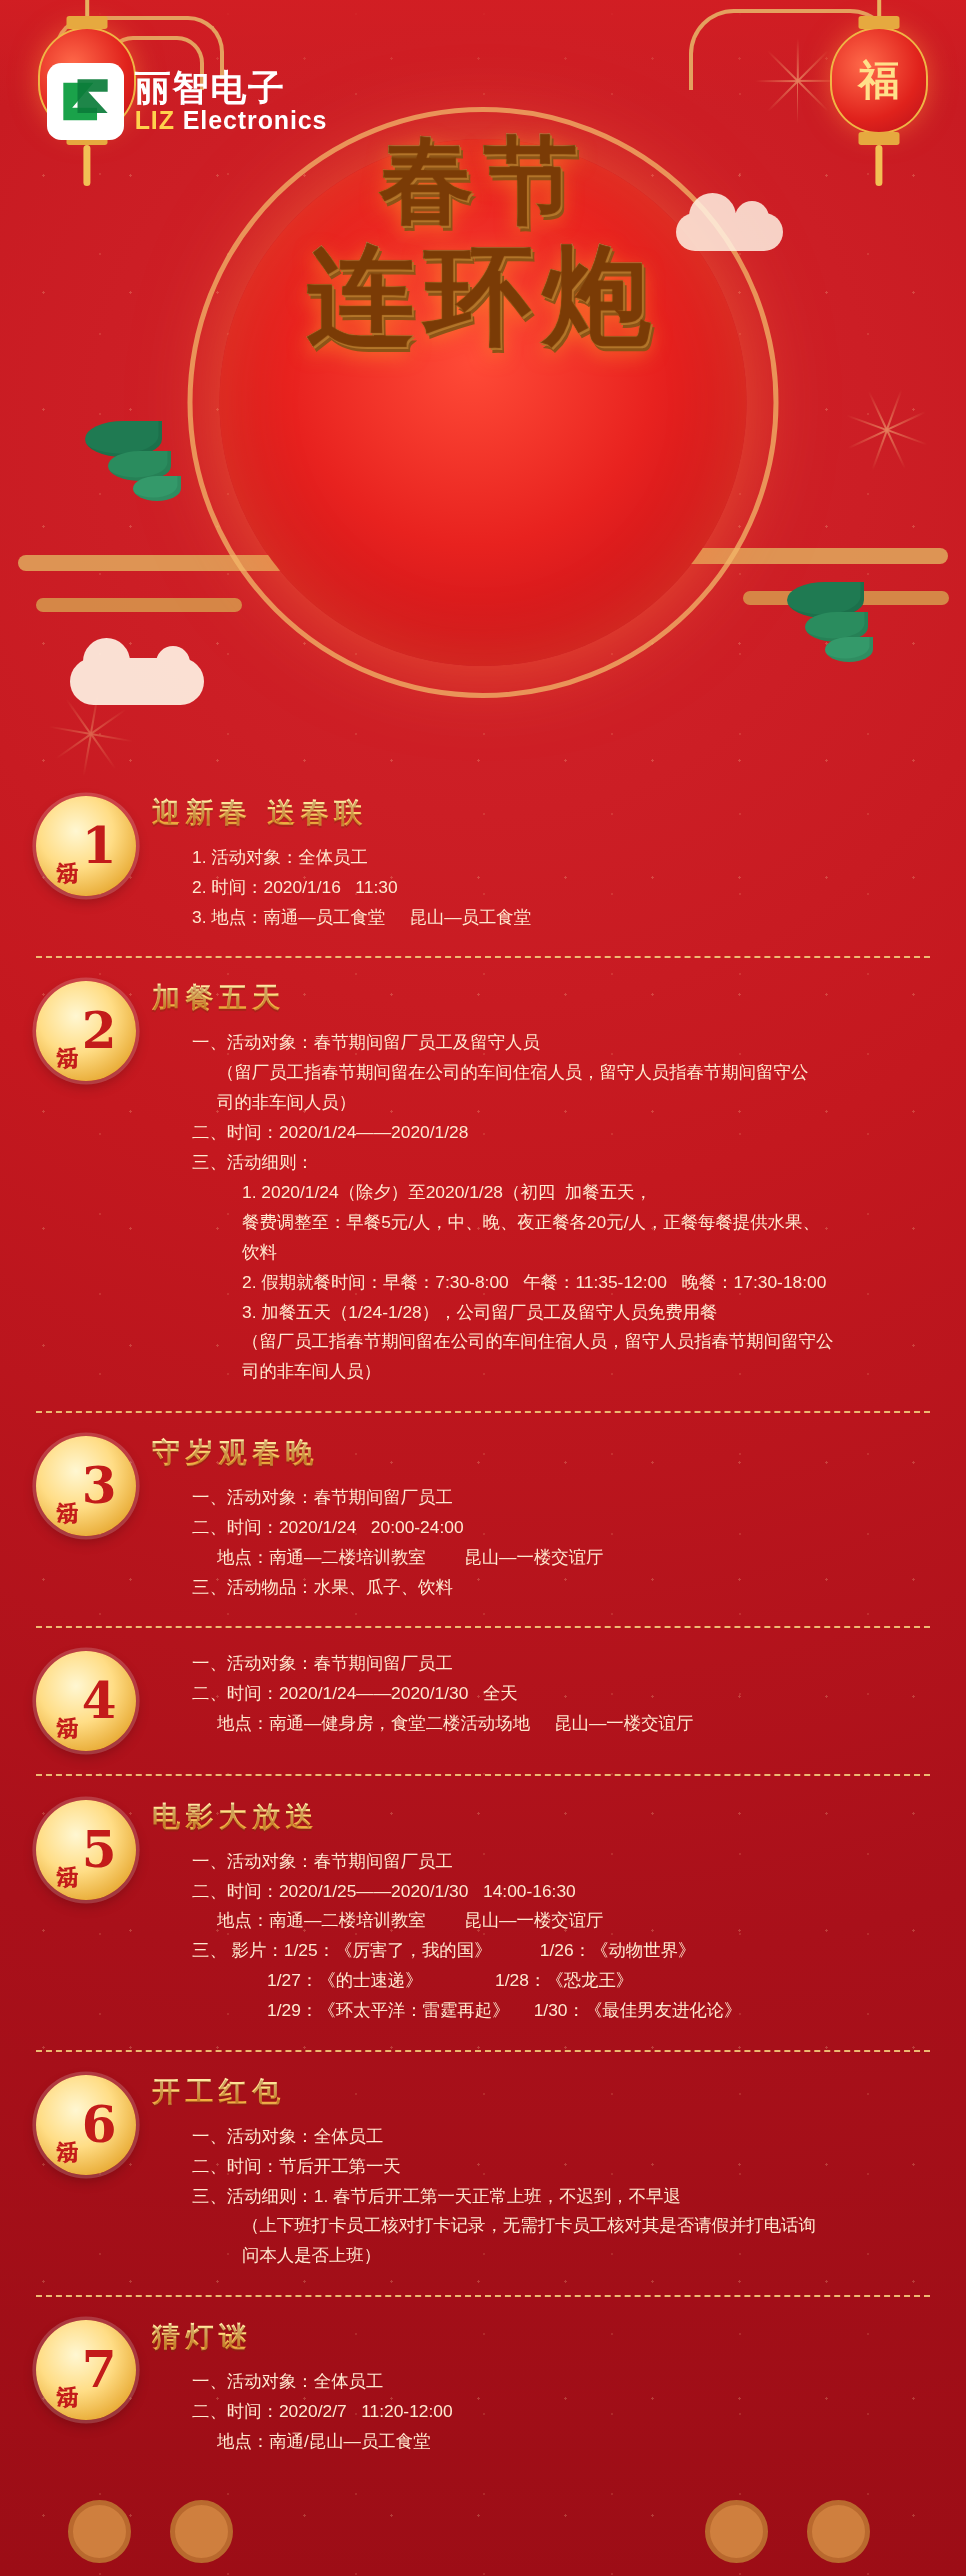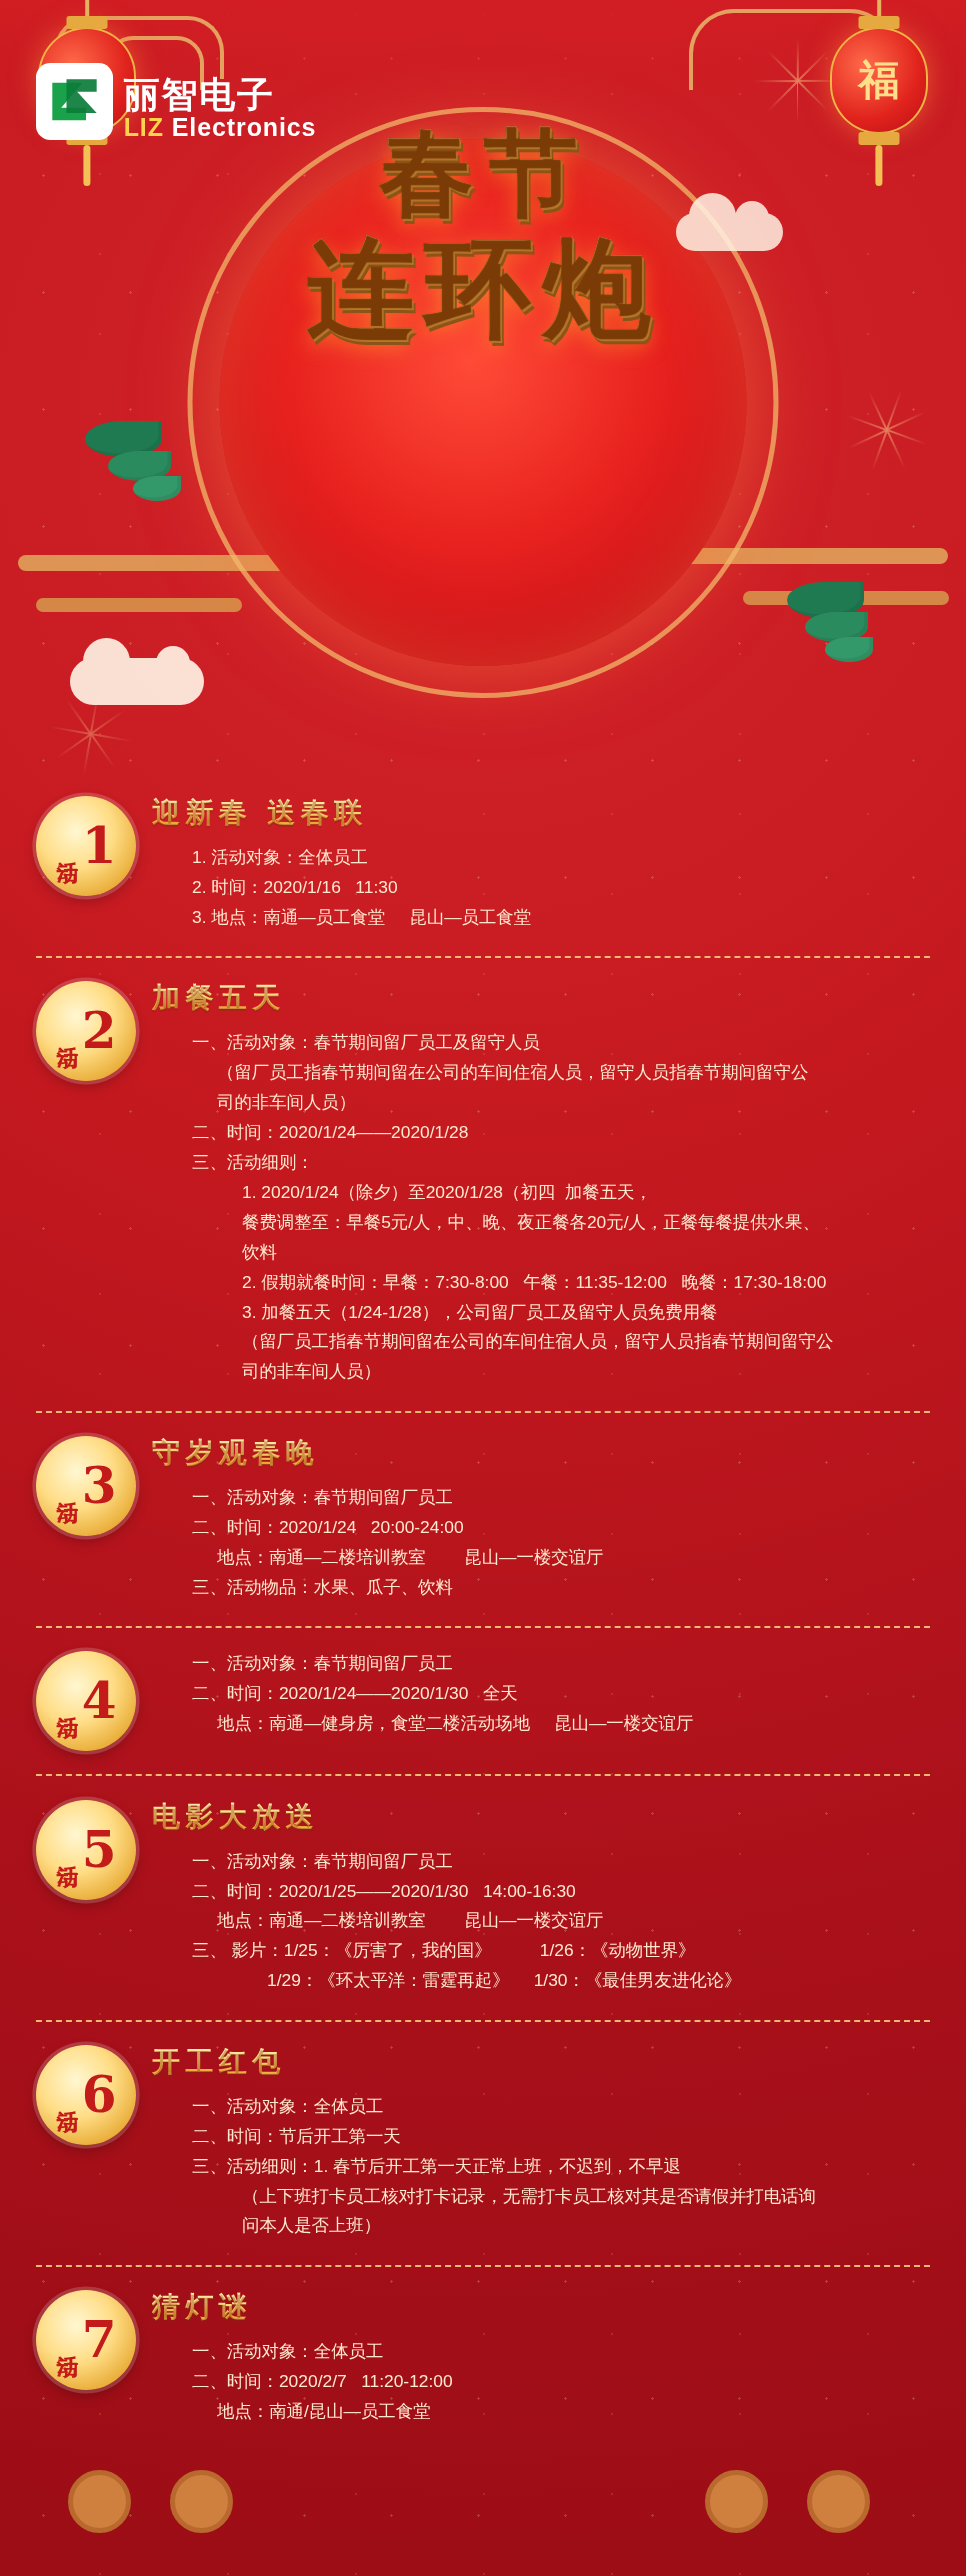--- a/index.html
+++ b/index.html
@@ -44,22 +44,22 @@
   }
   .cl1 { left: 54px; top: 16px; width: 170px; height: 63px; border-bottom: none; border-radius: 36px 36px 0 0;}
   .cl2 { left: 106px; top: 36px; width: 98px; height: 54px; border-bottom: none; border-radius: 27px 27px 0 0;}
   .cl3 { left: 689px; top: 9px; width: 206px; height: 81px; border-bottom:none; border-radius: 45px 45px 0 0;}
   .cl4 { left: 18px; top: 555px; width: 268px; height: 16px; border:none; background:#e0a95d; border-radius: 8px;}
   .cl5 { left: 36px; top: 598px; width: 206px; height: 14.3px; border:none; background:#d79a4e; border-radius: 7.2px;}
   .cl6 { left: 680px; top: 548px; width: 268px; height: 16px; border:none; background:#e0a95d; border-radius: 8px;}
   .cl7 { left: 743px; top: 591px; width: 206px; height: 14.3px; border:none; background:#d79a4e; border-radius: 7.2px;}
 
   .logo {
-    position: absolute; left: 36px; top: 63px;
-    display: flex; align-items: flex-end; gap: 10.7px;
+    position: absolute; left: 47px; top: 63px;
+    display: flex; align-items: center; gap: 10.7px;
     z-index: 20;
   }
   .logo-mark {
     width: 77px; height: 77px; border-radius: 14.3px;
     background: #ffffff;
     display: flex; align-items: center; justify-content: center;
     position: relative;
   }
   .logo-mark svg { display: block; }
   .logo-text { color: #fff; line-height: 1.05; }
@@ -78,21 +78,21 @@
     border: 5.4px solid #f0c070;
     opacity: .75;
   }
   .ring-inner {
     position: absolute; inset: 32px;
     border-radius: 50%;
     background: radial-gradient(circle at 48% 42%, #ff4b37 0%, #e8221f 45%, #c8121a 78%, #ae0e16 100%);
     box-shadow: 0 0 81px rgba(255,120,60,.55), inset 0 0 72px rgba(255,170,80,.25);
   }
   .title-block {
-    position: absolute; left: 0; right: 0; top: 118px;
+    position: absolute; left: 0; right: 0; top: 125px;
     text-align: center;
     z-index: 10;
   }
   .title-line {
     font-family: "DejaVu Serif", "Liberation Serif", serif;
     font-weight: bold;
     color: #ffd76a;
     text-shadow:
       0 0 0.9px #7a3b06,
       1.8px 1.8px 0 #b4762a,
@@ -398,20 +398,21 @@
           <span class="badge-label">活动</span>
           <span class="badge-num">5</span>
         </div>
         <div class="act-body">
           <div class="act-title">电影大放送</div>
           <div class="act-lines">
             <div class="ln">一、活动对象：春节期间留厂员工</div>
             <div class="ln">二、时间：2020/1/25——2020/1/30   14:00-16:30</div>
             <div class="ln indent1">地点：南通—二楼培训教室        昆山—一楼交谊厅</div>
             <div class="ln">三、 影片：1/25：《厉害了，我的国》          1/26：《动物世界》</div>
+            <div class="ln indent3">1/27：《的士速递》               1/28：《恐龙王》</div>
             <div class="ln indent3">1/29：《环太平洋：雷霆再起》     1/30：《最佳男友进化论》</div>
           </div>
         </div>
       </div>
       <div class="divider"></div>
       <div class="act">
         <div class="badge">
           <span class="badge-label">活动</span>
           <span class="badge-num">6</span>
         </div>

